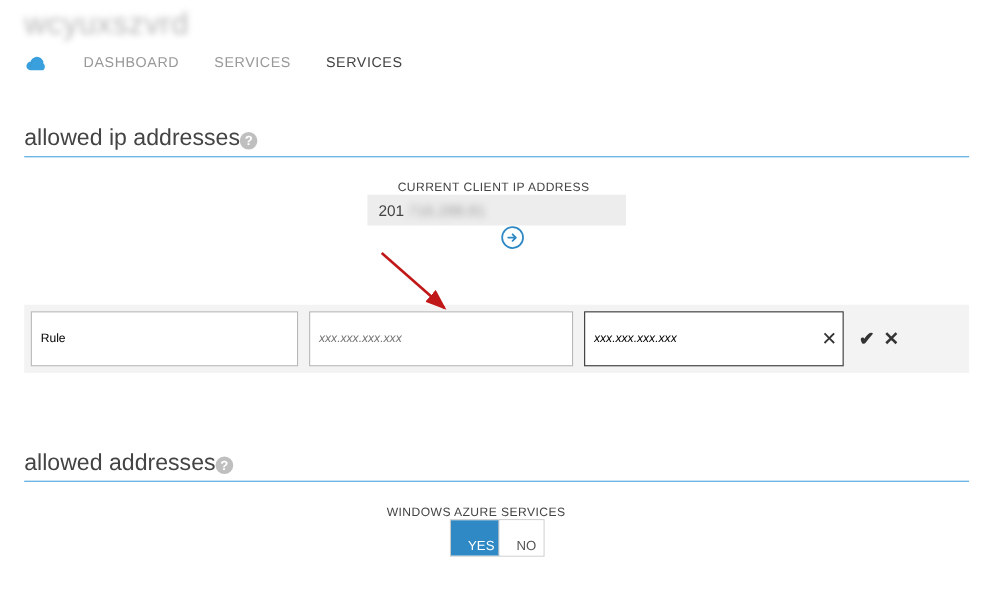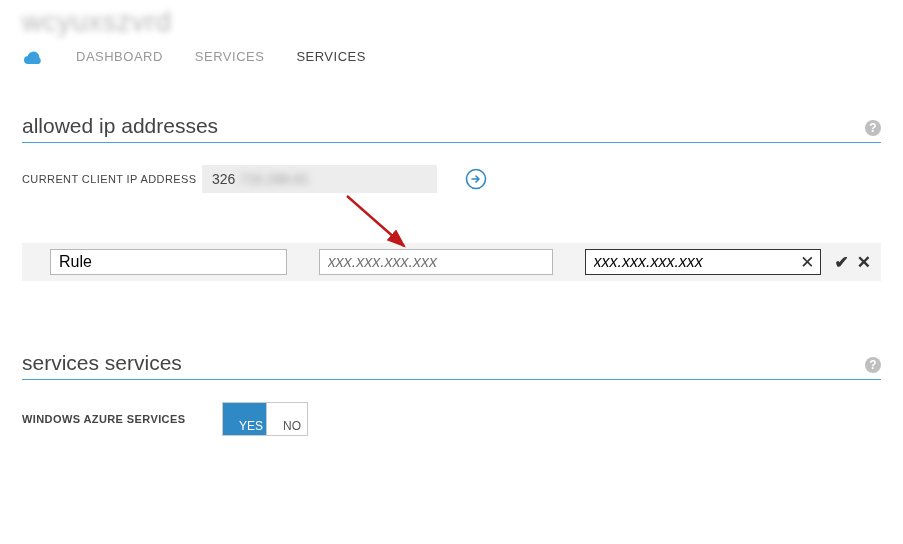--- a/index.html
+++ b/index.html
@@ -4,29 +4,29 @@
 <style>
   html,body{margin:0;padding:0;font-family:"Segoe UI","Segoe UI Light",Arial,sans-serif;color:#333;background:#fff;width:903px;}
   .page{padding:0 22px 30px 22px;}
   .server-name{font-size:28px;font-weight:300;color:#b8b8b8;filter:blur(3px);margin:6px 0 10px 0;letter-spacing:.5px;}
   .tabs{display:flex;align-items:center;gap:32px;border-bottom:none;margin-bottom:50px;}
   .cloud-icon{display:inline-flex;}
   .tab{font-size:13px;color:#999;letter-spacing:.5px;cursor:pointer;}
   .tab.active{color:#444;}
   .section-title{font-size:21px;font-weight:300;color:#444;margin:0 0 4px 0;}
   .section-rule{border:none;border-top:1px solid #4aa3df;margin:0 0 22px 0;}
-  .section-head{display:flex;align-items:flex-end;justify-content:space-between;gap:48px;}
+  .section-head{display:flex;align-items:flex-end;justify-content:flex-start;}
   .help{width:16px;height:16px;border-radius:50%;background:#bfbfbf;color:#fff;font-size:12px;font-weight:bold;display:flex;align-items:center;justify-content:center;cursor:pointer;margin-bottom:6px;}
-  .row{display:flex;align-items:center;}
+  .row{display:flex;align-items:center;flex-direction:column;}
   .label{font-size:11px;letter-spacing:.4px;color:#444;text-transform:uppercase;width:180px;}
   .client-ip-box{width:215px;height:28px;line-height:28px;background:#ededed;padding:0 10px;font-size:14px;color:#444;}
   .client-ip-box .blur{filter:blur(3.5px);color:#9e9e9e;}
   .round-btn{margin-left:28px;width:22px;height:22px;cursor:pointer;}
   .rule-row{display:flex;align-items:center;gap:10px;margin-top:50px;background:#f3f3f3;padding:6px 6px 6px 6px;}
-  .txt{height:24px;border:1px solid #b7b7b7;background:#fff;font-size:16px;padding:0 8px;box-sizing:content-box;outline:none;margin-left:22px;}
+  .txt{height:24px;border:1px solid #b7b7b7;background:#fff;font-size:11px;padding:12px 8px;box-sizing:content-box;outline:none;}
   .txt.focus{border:1px solid #333;}
   .txt.rule-name{width:225px;}
   .txt.ip{width:222px;font-style:italic;}
   .txt.ip.end{width:200px;padding-right:26px;}
   .end-wrap{position:relative;}
   .clear-x{position:absolute;right:6px;top:50%;transform:translateY(-50%);font-size:17px;color:#333;cursor:pointer;line-height:1;}
   .confirm-icons{display:flex;gap:8px;padding:0 4px;}
   .confirm-icons span{font-size:17px;font-weight:bold;color:#333;cursor:pointer;}
   .allowed-services{margin-top:70px;}
   .toggle{display:inline-flex;border:1px solid #c9c9c9;margin-left:0;}
@@ -55,21 +55,21 @@
 
   <div class="section-head">
     <h2 class="section-title">allowed ip addresses</h2>
     <div class="help">?</div>
   </div>
   <hr class="section-rule">
 
   <div class="row">
     <div class="label">CURRENT CLIENT IP ADDRESS</div>
     <div class="client-ip-box">
-      <span>326</span><span class="blur">.716.288.81</span>
+      <span>201</span><span class="blur">.716.288.81</span>
     </div>
     <span class="round-btn">
       <svg width="22" height="22" viewBox="0 0 22 22">
         <circle cx="11" cy="11" r="9.5" fill="none" stroke="#2f89c5" stroke-width="1.6"></circle>
         <path d="M7 11h7M11 8l3 3-3 3" fill="none" stroke="#2f89c5" stroke-width="1.6" stroke-linecap="round" stroke-linejoin="round"></path>
       </svg>
     </span>
   </div>
 
   <div class="arrow-wrap">
@@ -91,27 +91,27 @@
       <span class="clear-x">✕</span>
     </span>
     <span class="confirm-icons">
       <span>✔</span>
       <span>✕</span>
     </span>
   </div>
 
   <div class="allowed-services">
     <div class="section-head">
-      <h2 class="section-title">services services</h2>
+      <h2 class="section-title">allowed addresses</h2>
       <div class="help">?</div>
     </div>
     <hr class="section-rule">
 
     <div class="row" style="align-items:center;">
-      <div class="label" style="width:200px;font-weight:bold;">WINDOWS AZURE SERVICES</div>
+      <div class="label" style="width:200px;">WINDOWS AZURE SERVICES</div>
       <div class="toggle">
         <button class="on">YES</button>
         <button>NO</button>
       </div>
     </div>
   </div>
 
 </div>
 
 </body></html>

